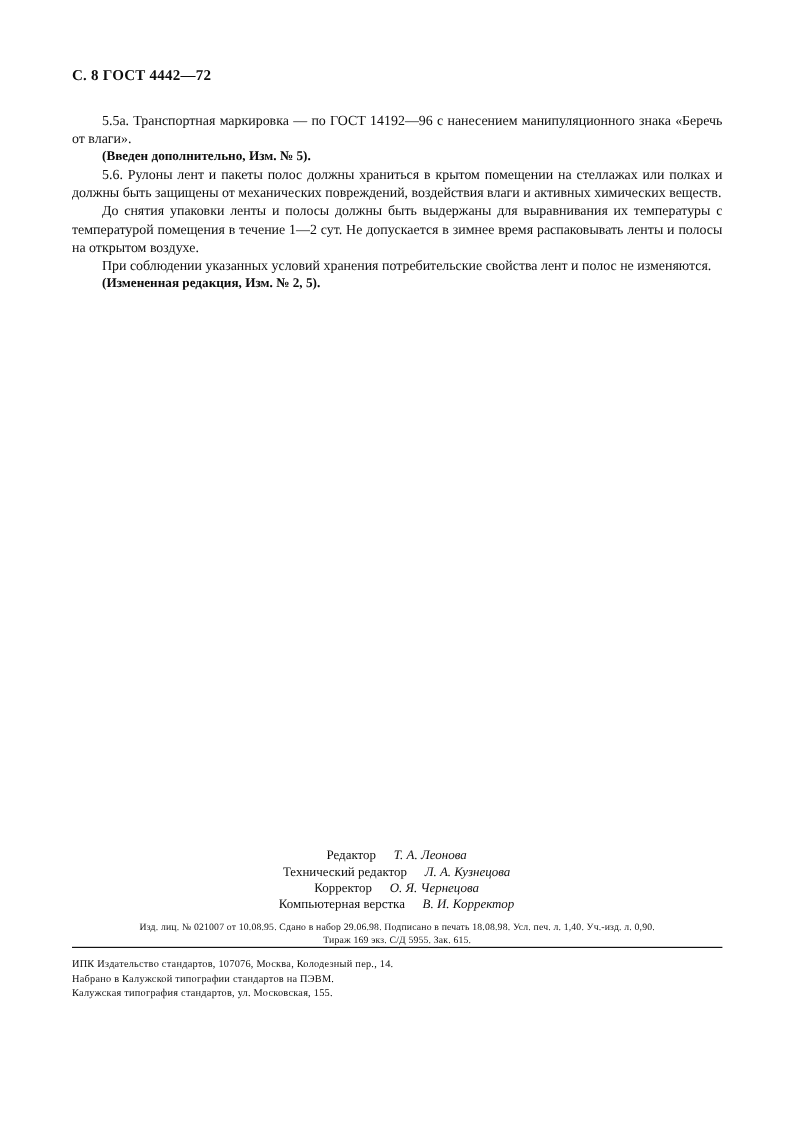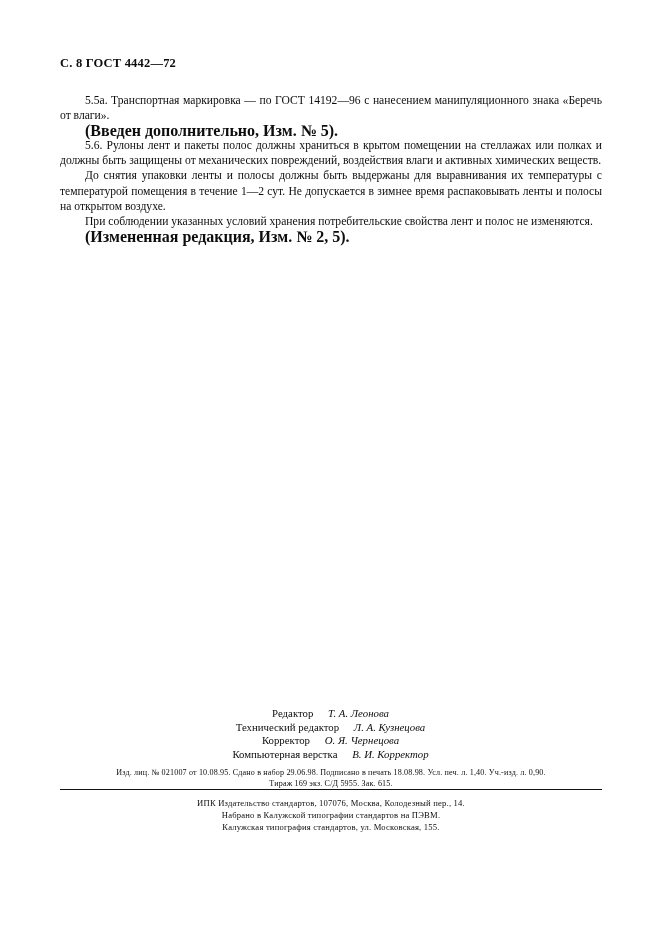--- a/index.html
+++ b/index.html
@@ -47,21 +47,21 @@
     font-size: 11.6px;
     line-height: 15.1px;
     text-align: justify;
     text-indent: 25px;
     text-justify: inter-word;
     hyphens: manual;
   }
 
   .para-bold {
     margin: 0;
-    font-size: 16px;
+    font-size: 11px;
     line-height: 15.1px;
     font-weight: bold;
     text-indent: 25px;
     text-align: left;
   }
 
   
   .credits {
     position: absolute;
     left: 0;
@@ -99,21 +99,21 @@
     height: 1px;
     background: #111111;
   }
 
   
   .imprint {
     position: absolute;
     left: 60px;
     top: 797px;
     width: 542px;
-    text-align: center;
+    text-align: left;
     font-size: 8.6px;
     line-height: 12.2px;
     letter-spacing: 0.2px;
   }
 </style>
 </head>
 <body>
 
 <div class="page">
 

